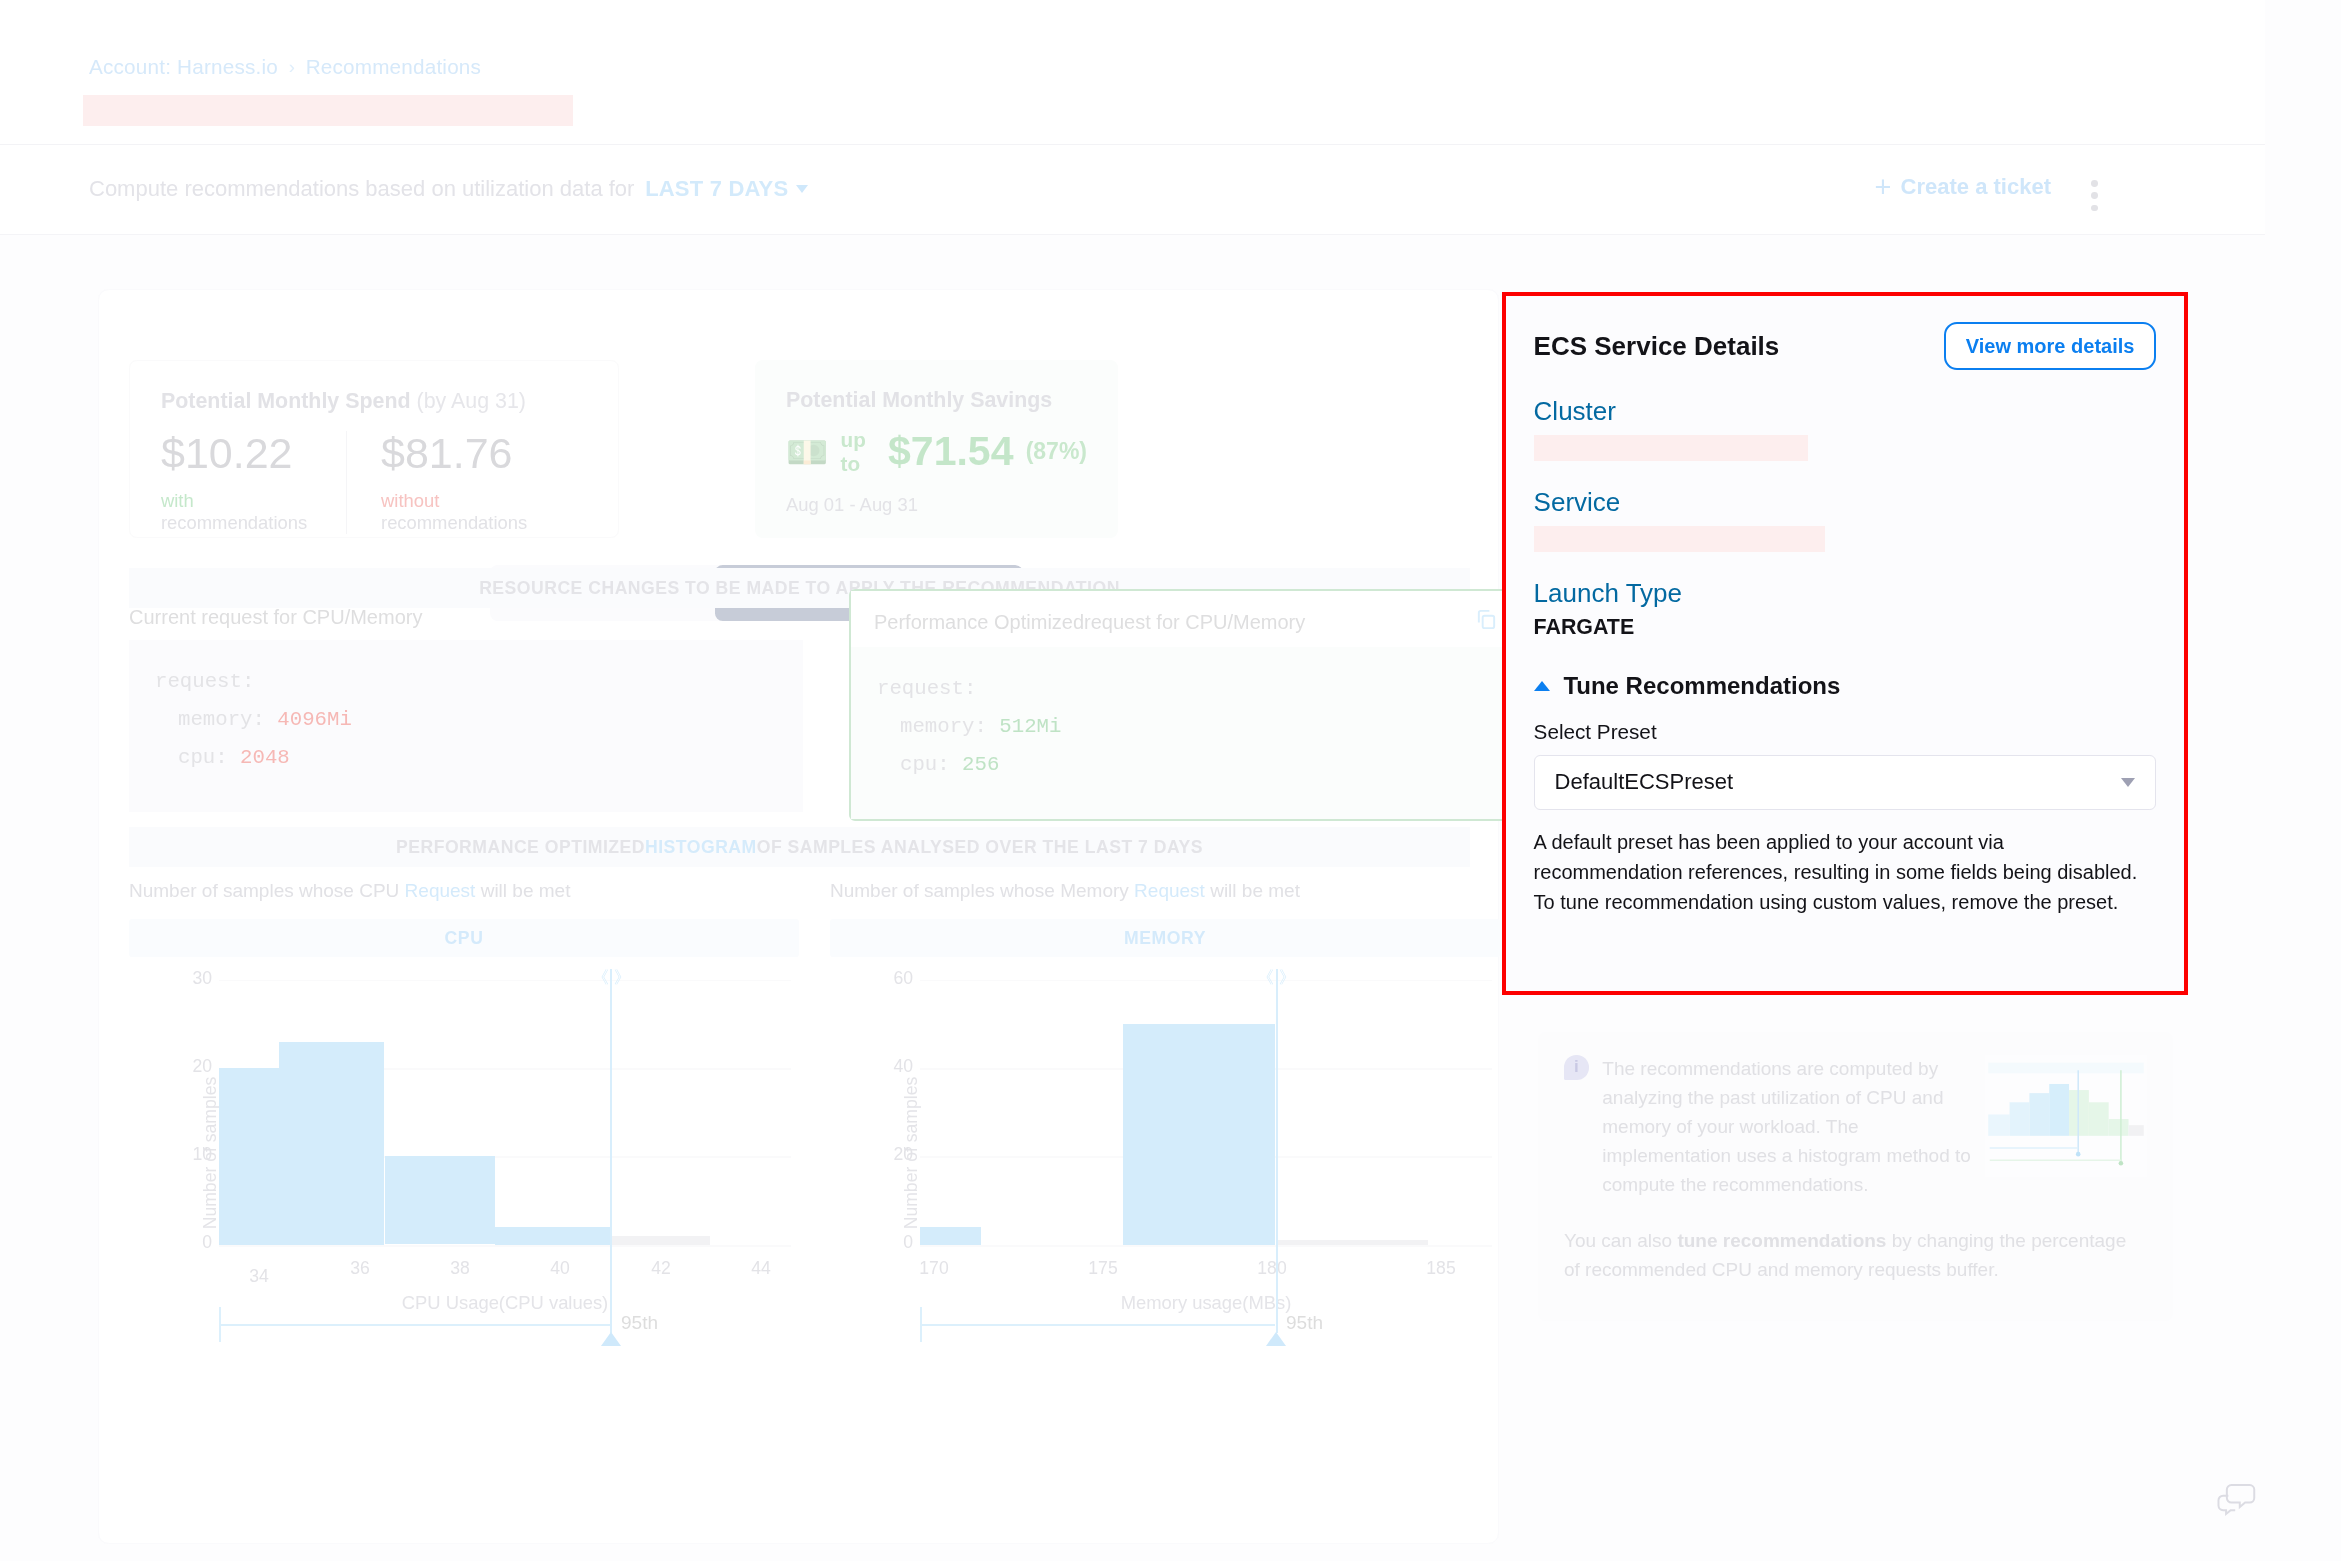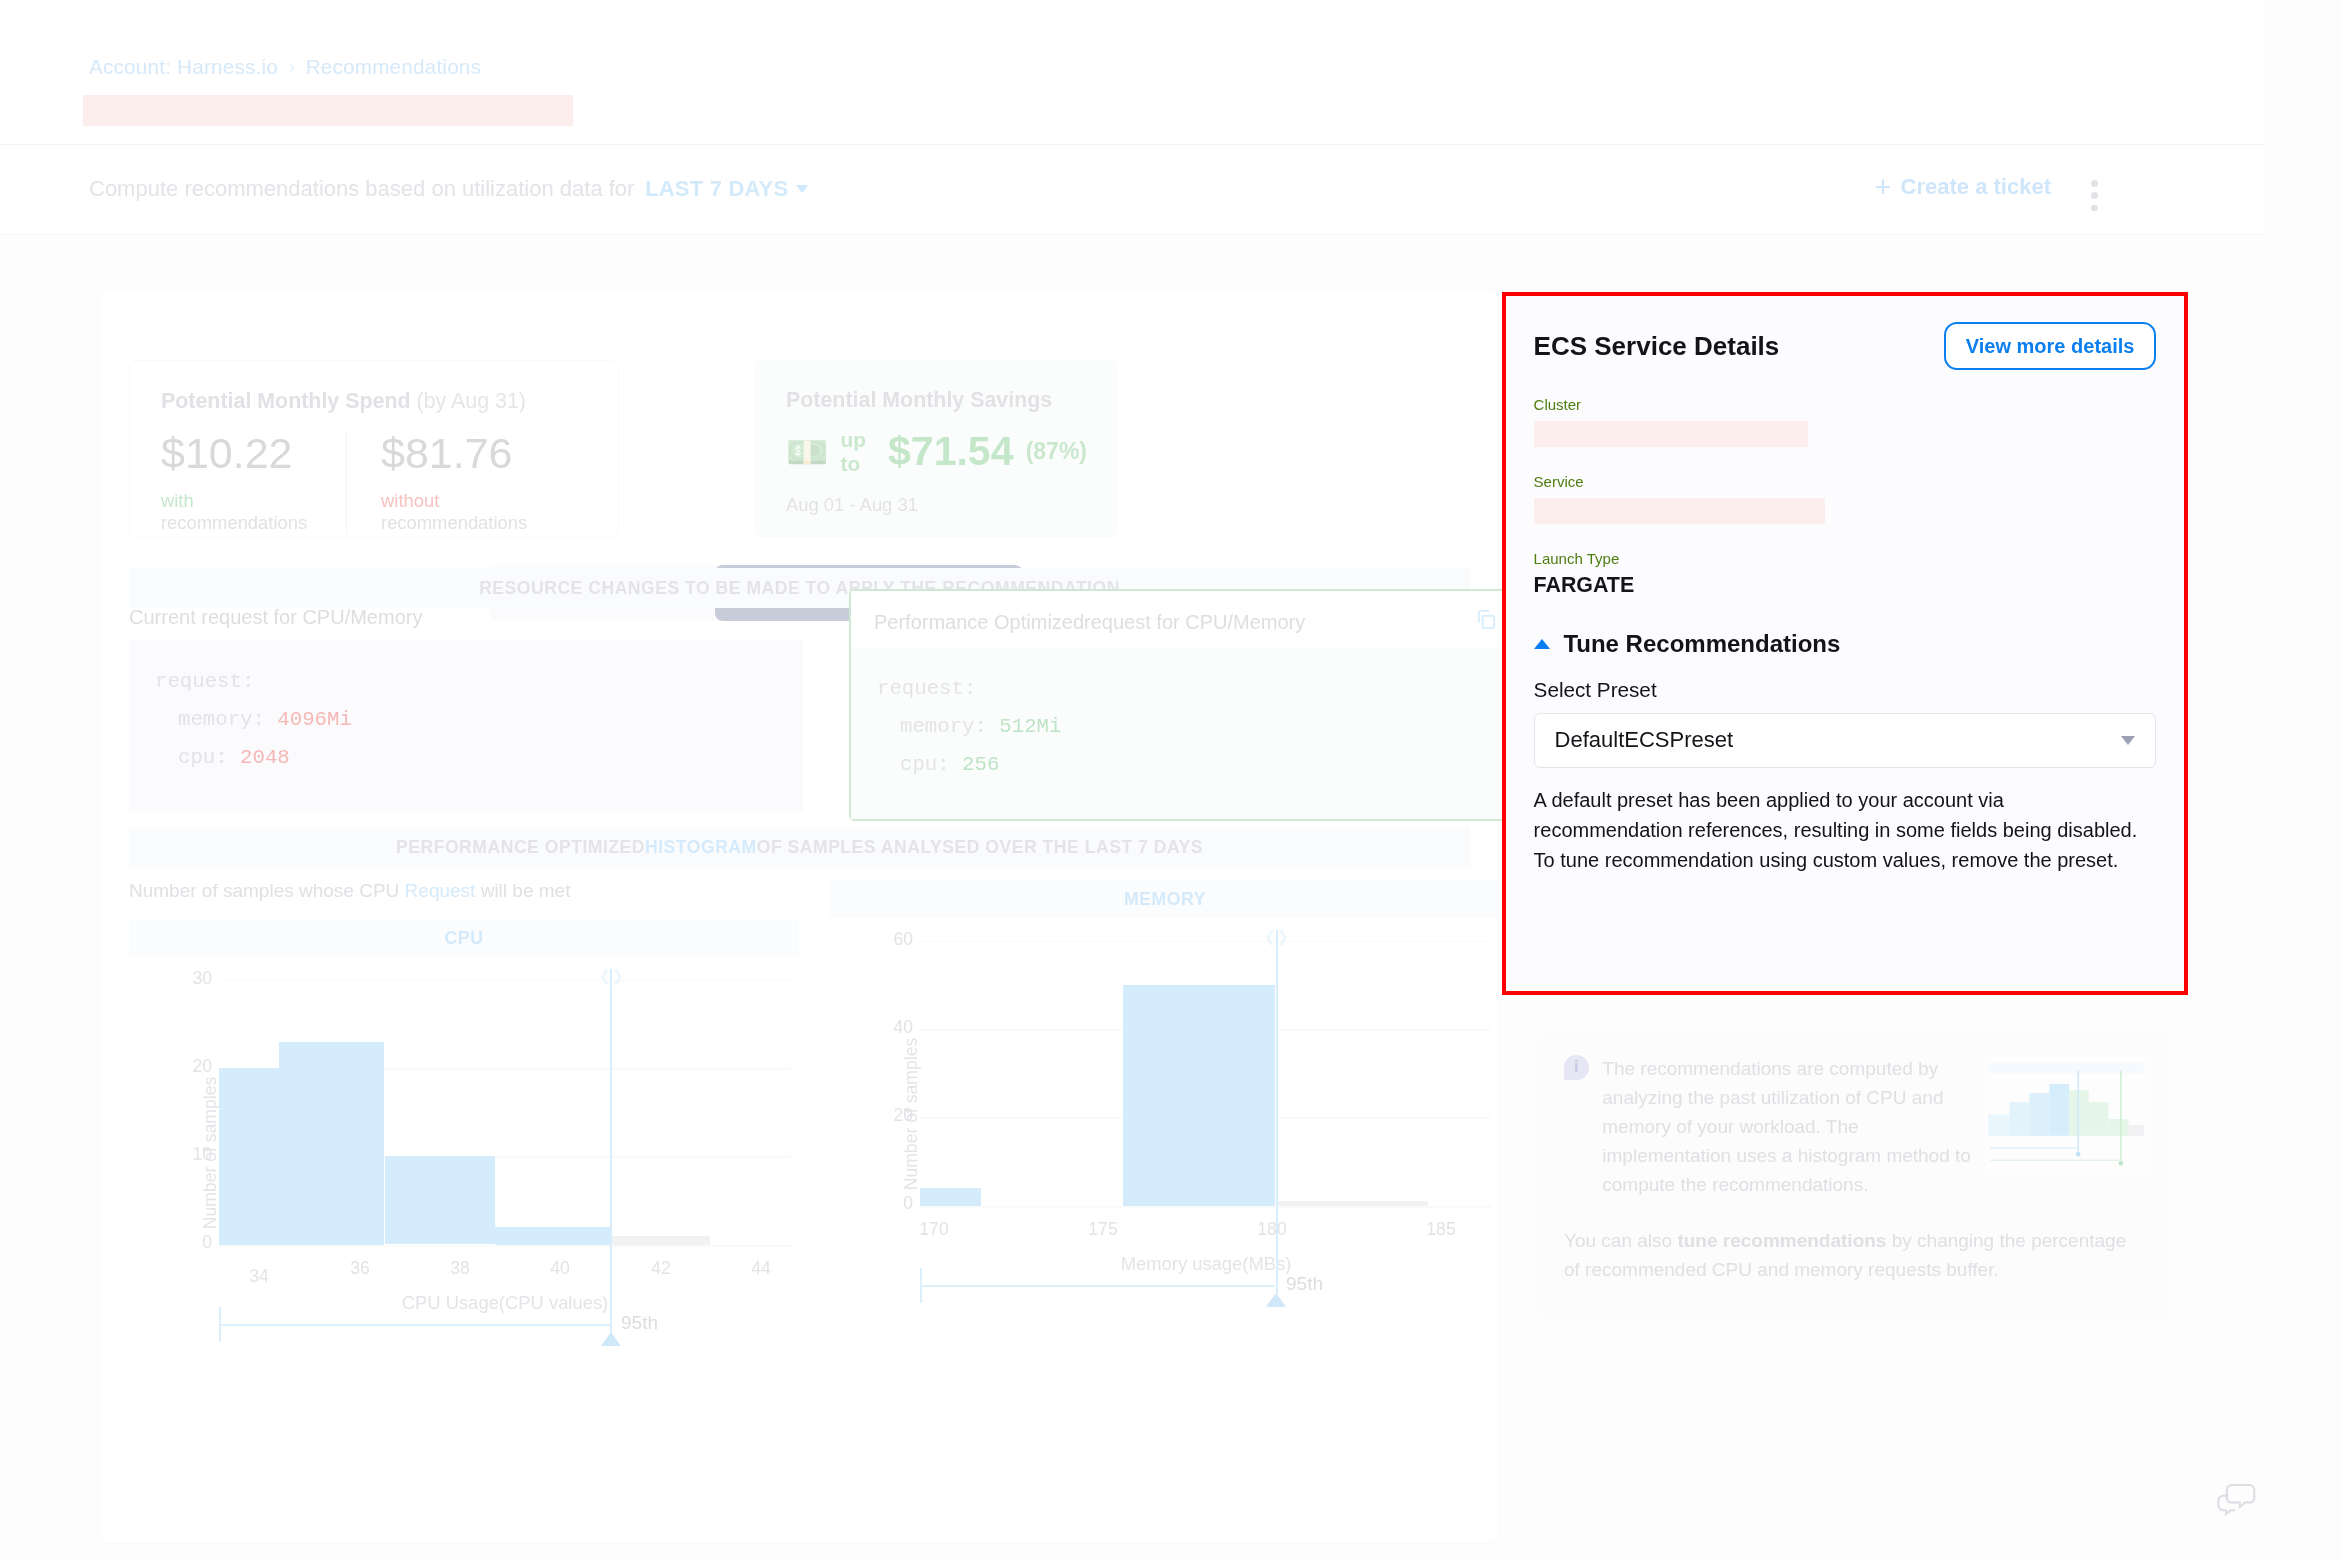--- a/index.html
+++ b/index.html
@@ -201,21 +201,21 @@
     background: #fcfcfe;
   }
   .rp-inner { padding: 26px 27.6px; position: relative; height: 100%; }
   .rp-head { display: flex; align-items: center; justify-content: space-between; }
   .rp-title { font-size: 26px; font-weight: 700; color: #131318; }
   .view-more {
     border: 2.3px solid #0b7ff0; border-radius: 13px;
     padding: 10.7px 20px; font-size: 20px; font-weight: 700; color: #0b7ff0;
     background: #ffffff; font-family: "Liberation Sans", sans-serif;
   }
-  .field-label { font-size: 15px; color: #4d7c0f; margin-top: 26px; }
+  .field-label { font-size: 26px; color: #0369a1; margin-top: 26px; }
   .redact-bar { height: 26px; background: #fdeeee; margin-top: 7.7px; }
   .redact-bar.w1 { width: 274px; }
   .redact-bar.w2 { width: 291px; }
   .field-value { font-size: 21.4px; font-weight: 700; color: #131318; margin-top: 6.1px; }
   .tune-head { display: flex; align-items: center; gap: 13.8px; margin-top: 32px; }
   .chev-up {
     width: 0; height: 0;
     border-left: 8.4px solid transparent; border-right: 8.4px solid transparent;
     border-bottom: 10px solid #0b7ff0;
   }
@@ -408,20 +408,23 @@
           <div class="pct-line" style="left: 481px; top: 0px; height: 364px;"></div>
           <div class="pct-chev" style="left: 463px; top: -3.1px;">《 》</div>
           <div class="slider-track" style="left: 90px; top: 355px; width: 391px;"></div>
           <div class="slider-cap" style="left: 90px; top: 338px;"></div>
           <div class="slider-tri" style="left: 472px; top: 363px;"></div>
           <div class="pct-text" style="left: 492px; top: 343px;">95th</div>
         </div>
     </div>
 
     <div class="hist-block">
+      <div class="hist-caption">
+        <span>Number of samples whose Memory </span><span class="hl">Request</span><span> will be met</span>
+      </div>
       <div class="hist-label">MEMORY</div>
       <div class="chart" id="mem-chart">
         <div class="ylabel">Number of samples</div>
       <div class="gridline" style="left: 90px; top: 276px; width: 572px;"></div>
           <div class="ytick" style="left: 43px; top: 263px;">0</div>
           <div class="gridline" style="left: 90px; top: 187px; width: 572px;"></div>
           <div class="ytick" style="left: 43px; top: 175px;">20</div>
           <div class="gridline" style="left: 90px; top: 99px; width: 572px;"></div>
           <div class="ytick" style="left: 43px; top: 87px;">40</div>
           <div class="gridline" style="left: 90px; top: 10.7px; width: 572px;"></div>

